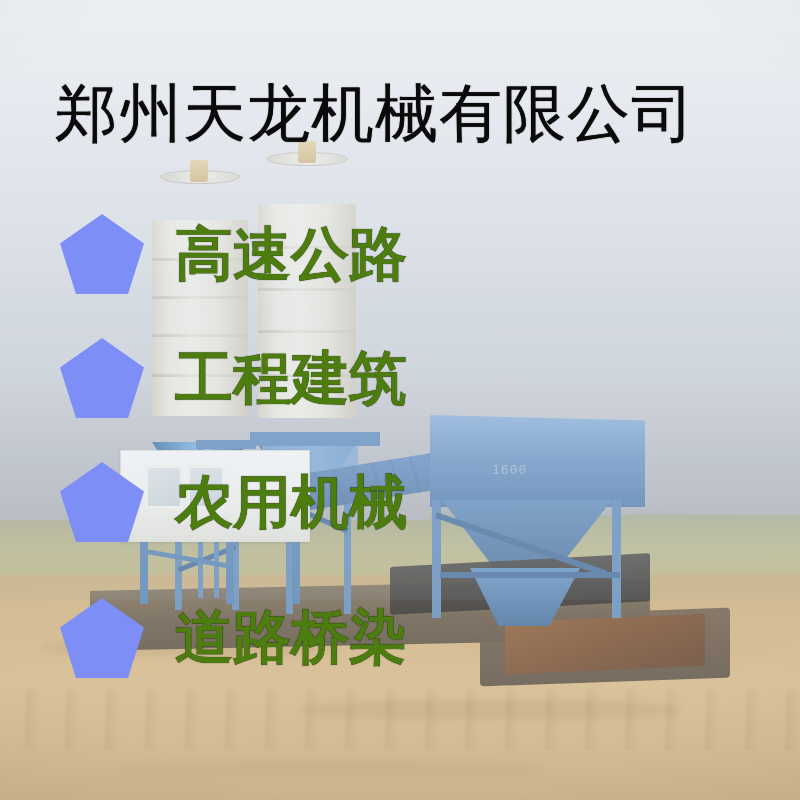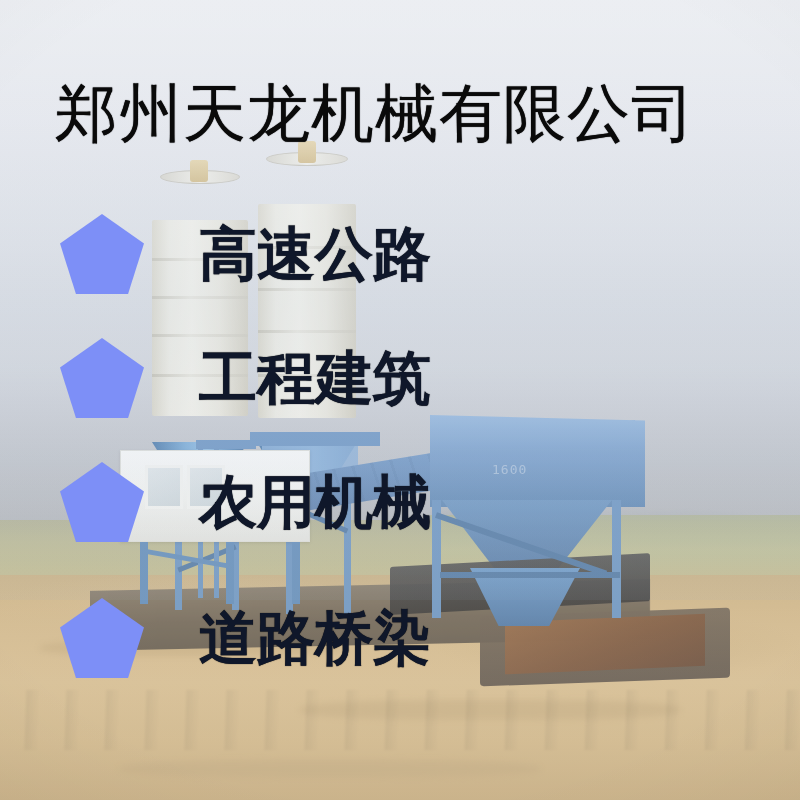--- a/index.html
+++ b/index.html
@@ -188,30 +188,30 @@
     text-shadow:0 0 1px #000;
   }
 
   .item{position:absolute;left:60px;display:flex;align-items:center;}
   .bullet{
     width:84px;height:80px;flex:none;
     background:#7d8ff7;
     clip-path:polygon(50% 0%,100% 37%,81% 100%,19% 100%,0% 37%);
   }
   .item-label{
-    margin-left:55px;
+    margin-left:31px;
     font-size:58px;line-height:60px;
-    font-weight:bold;color:#0f172a;
+    font-weight:bold;color:#4d7c0f;
     white-space:nowrap;
     text-shadow:0 0 1px #000;
   }
   .i0{top:214px;}
   .i1{top:338px;}
   .i2{top:462px;}
-  .i3{top:598px;}
+  .i3{top:598px;font-family:Liberation Serif, serif;}
 </style>
 </head>
 <body>
 
 <div class="canvas">
 
   <div class="photo">
 
     <div class="sky"></div>
     <div class="mountains"></div>

